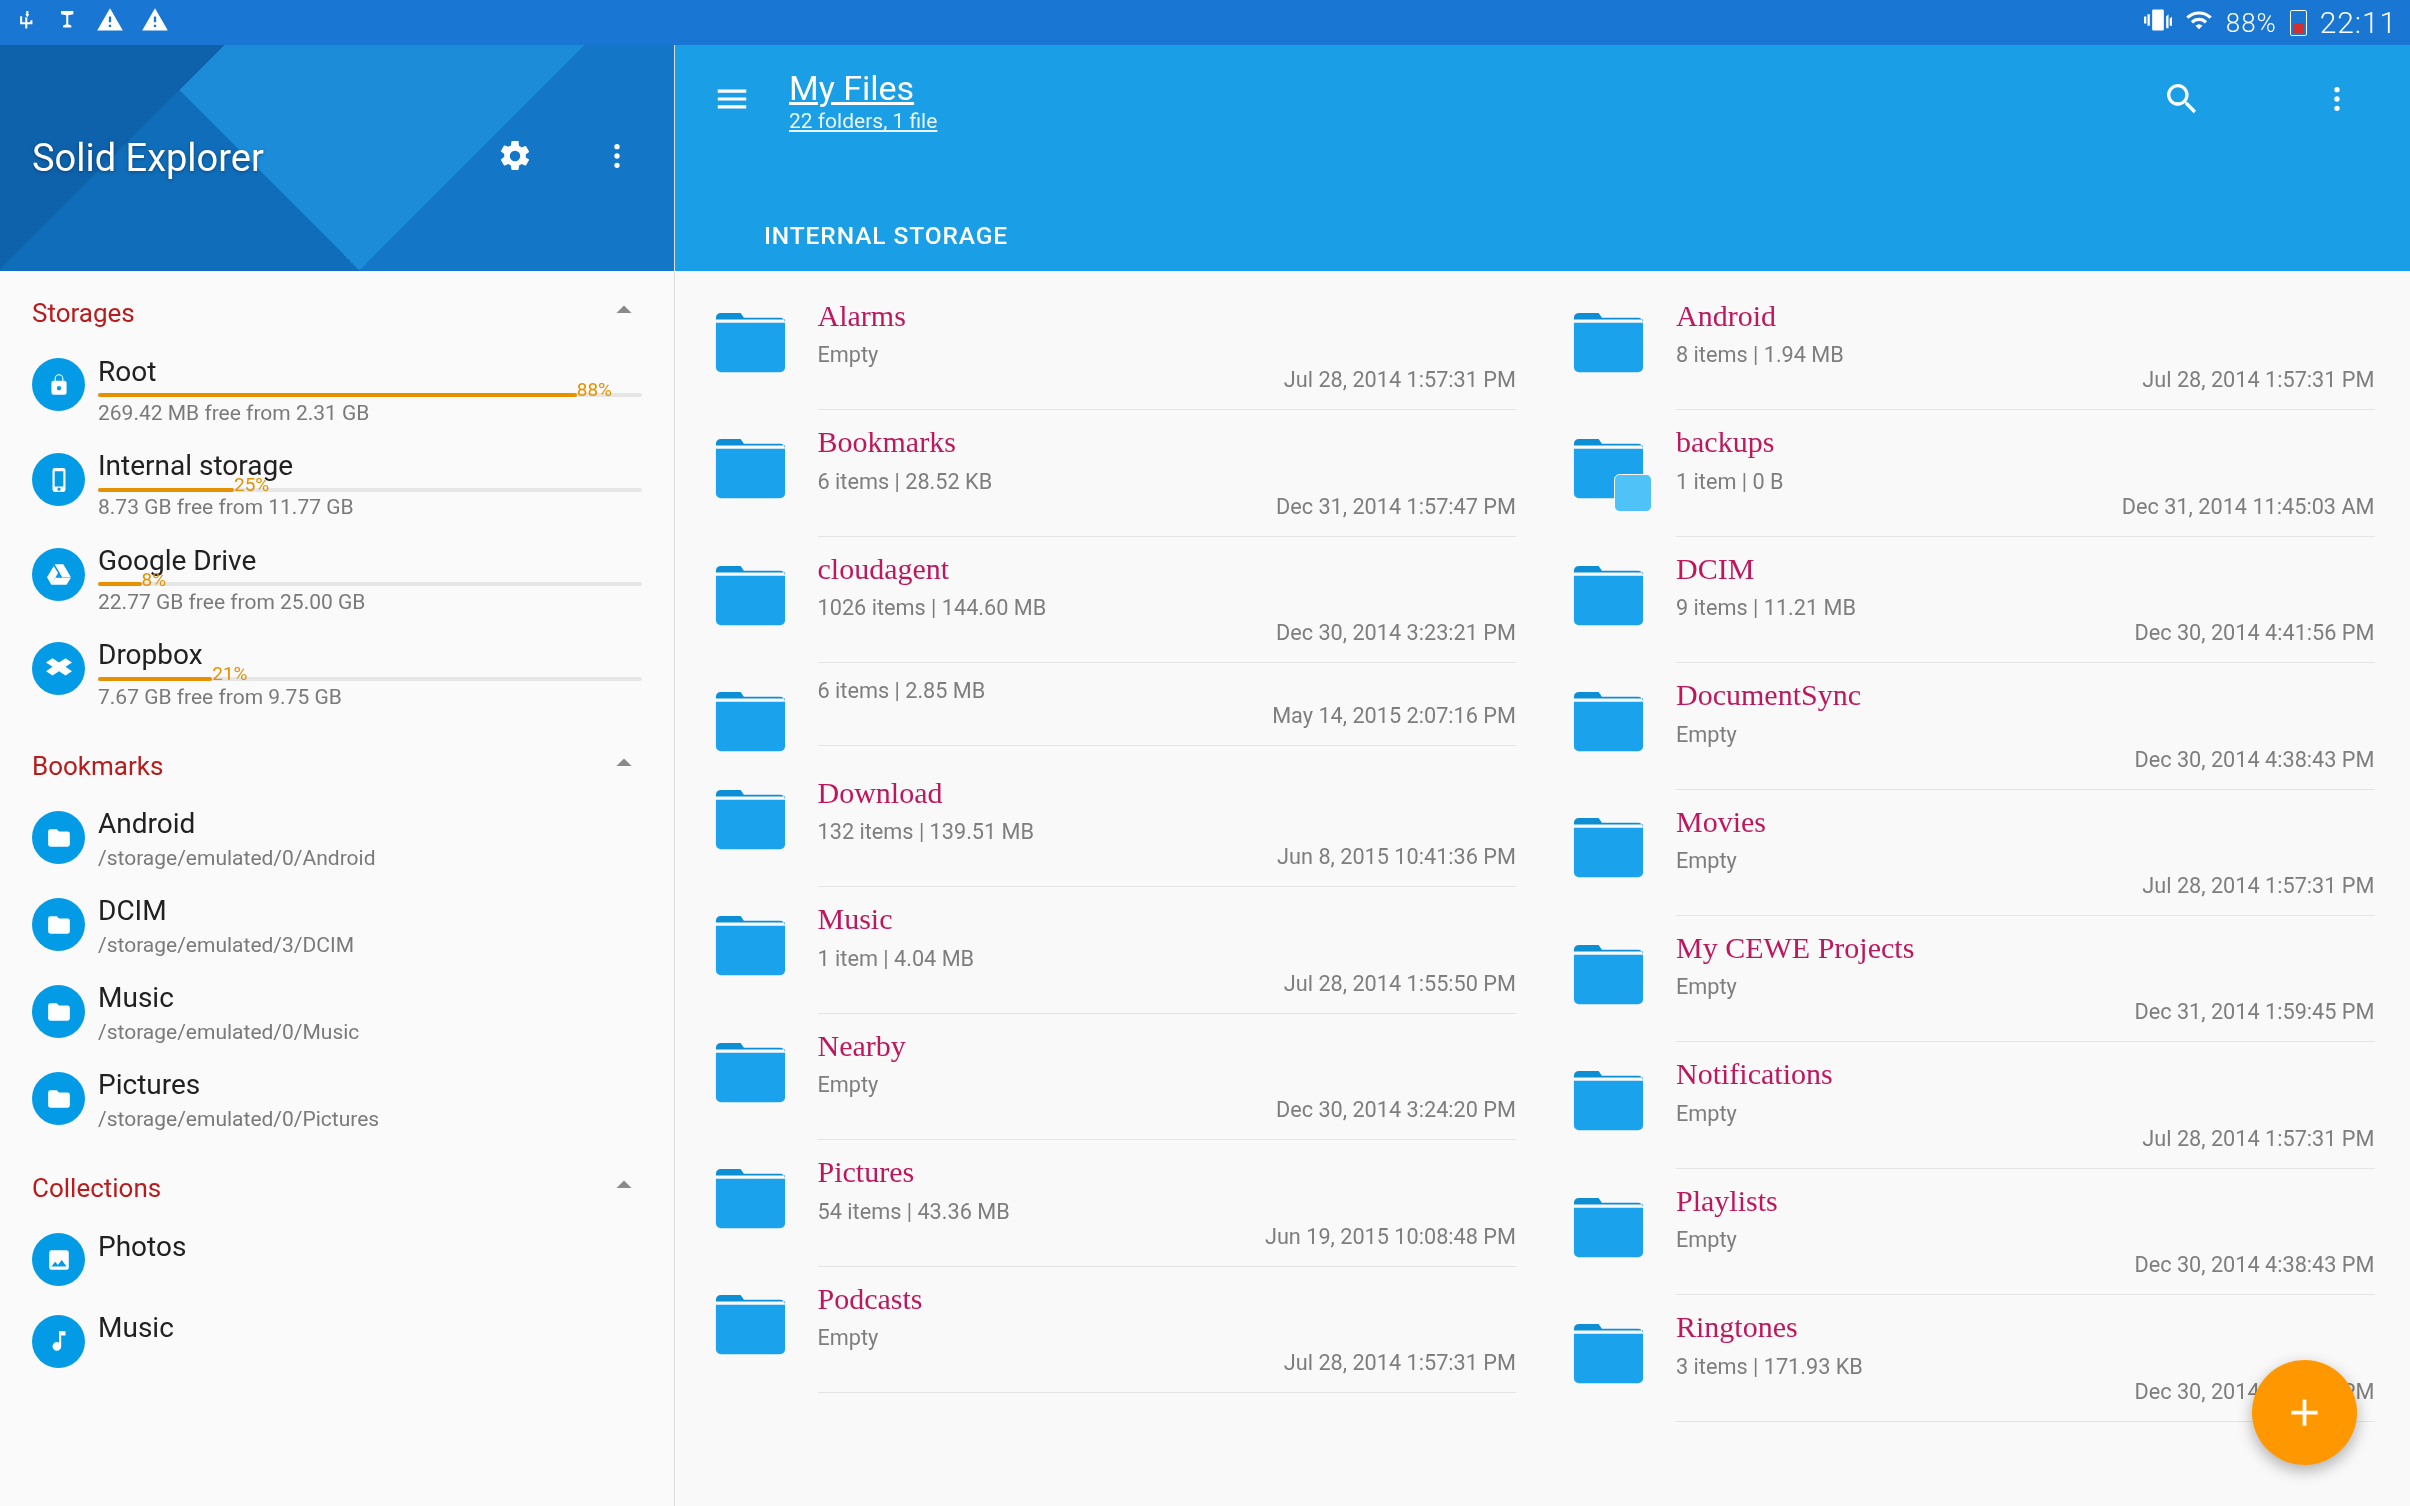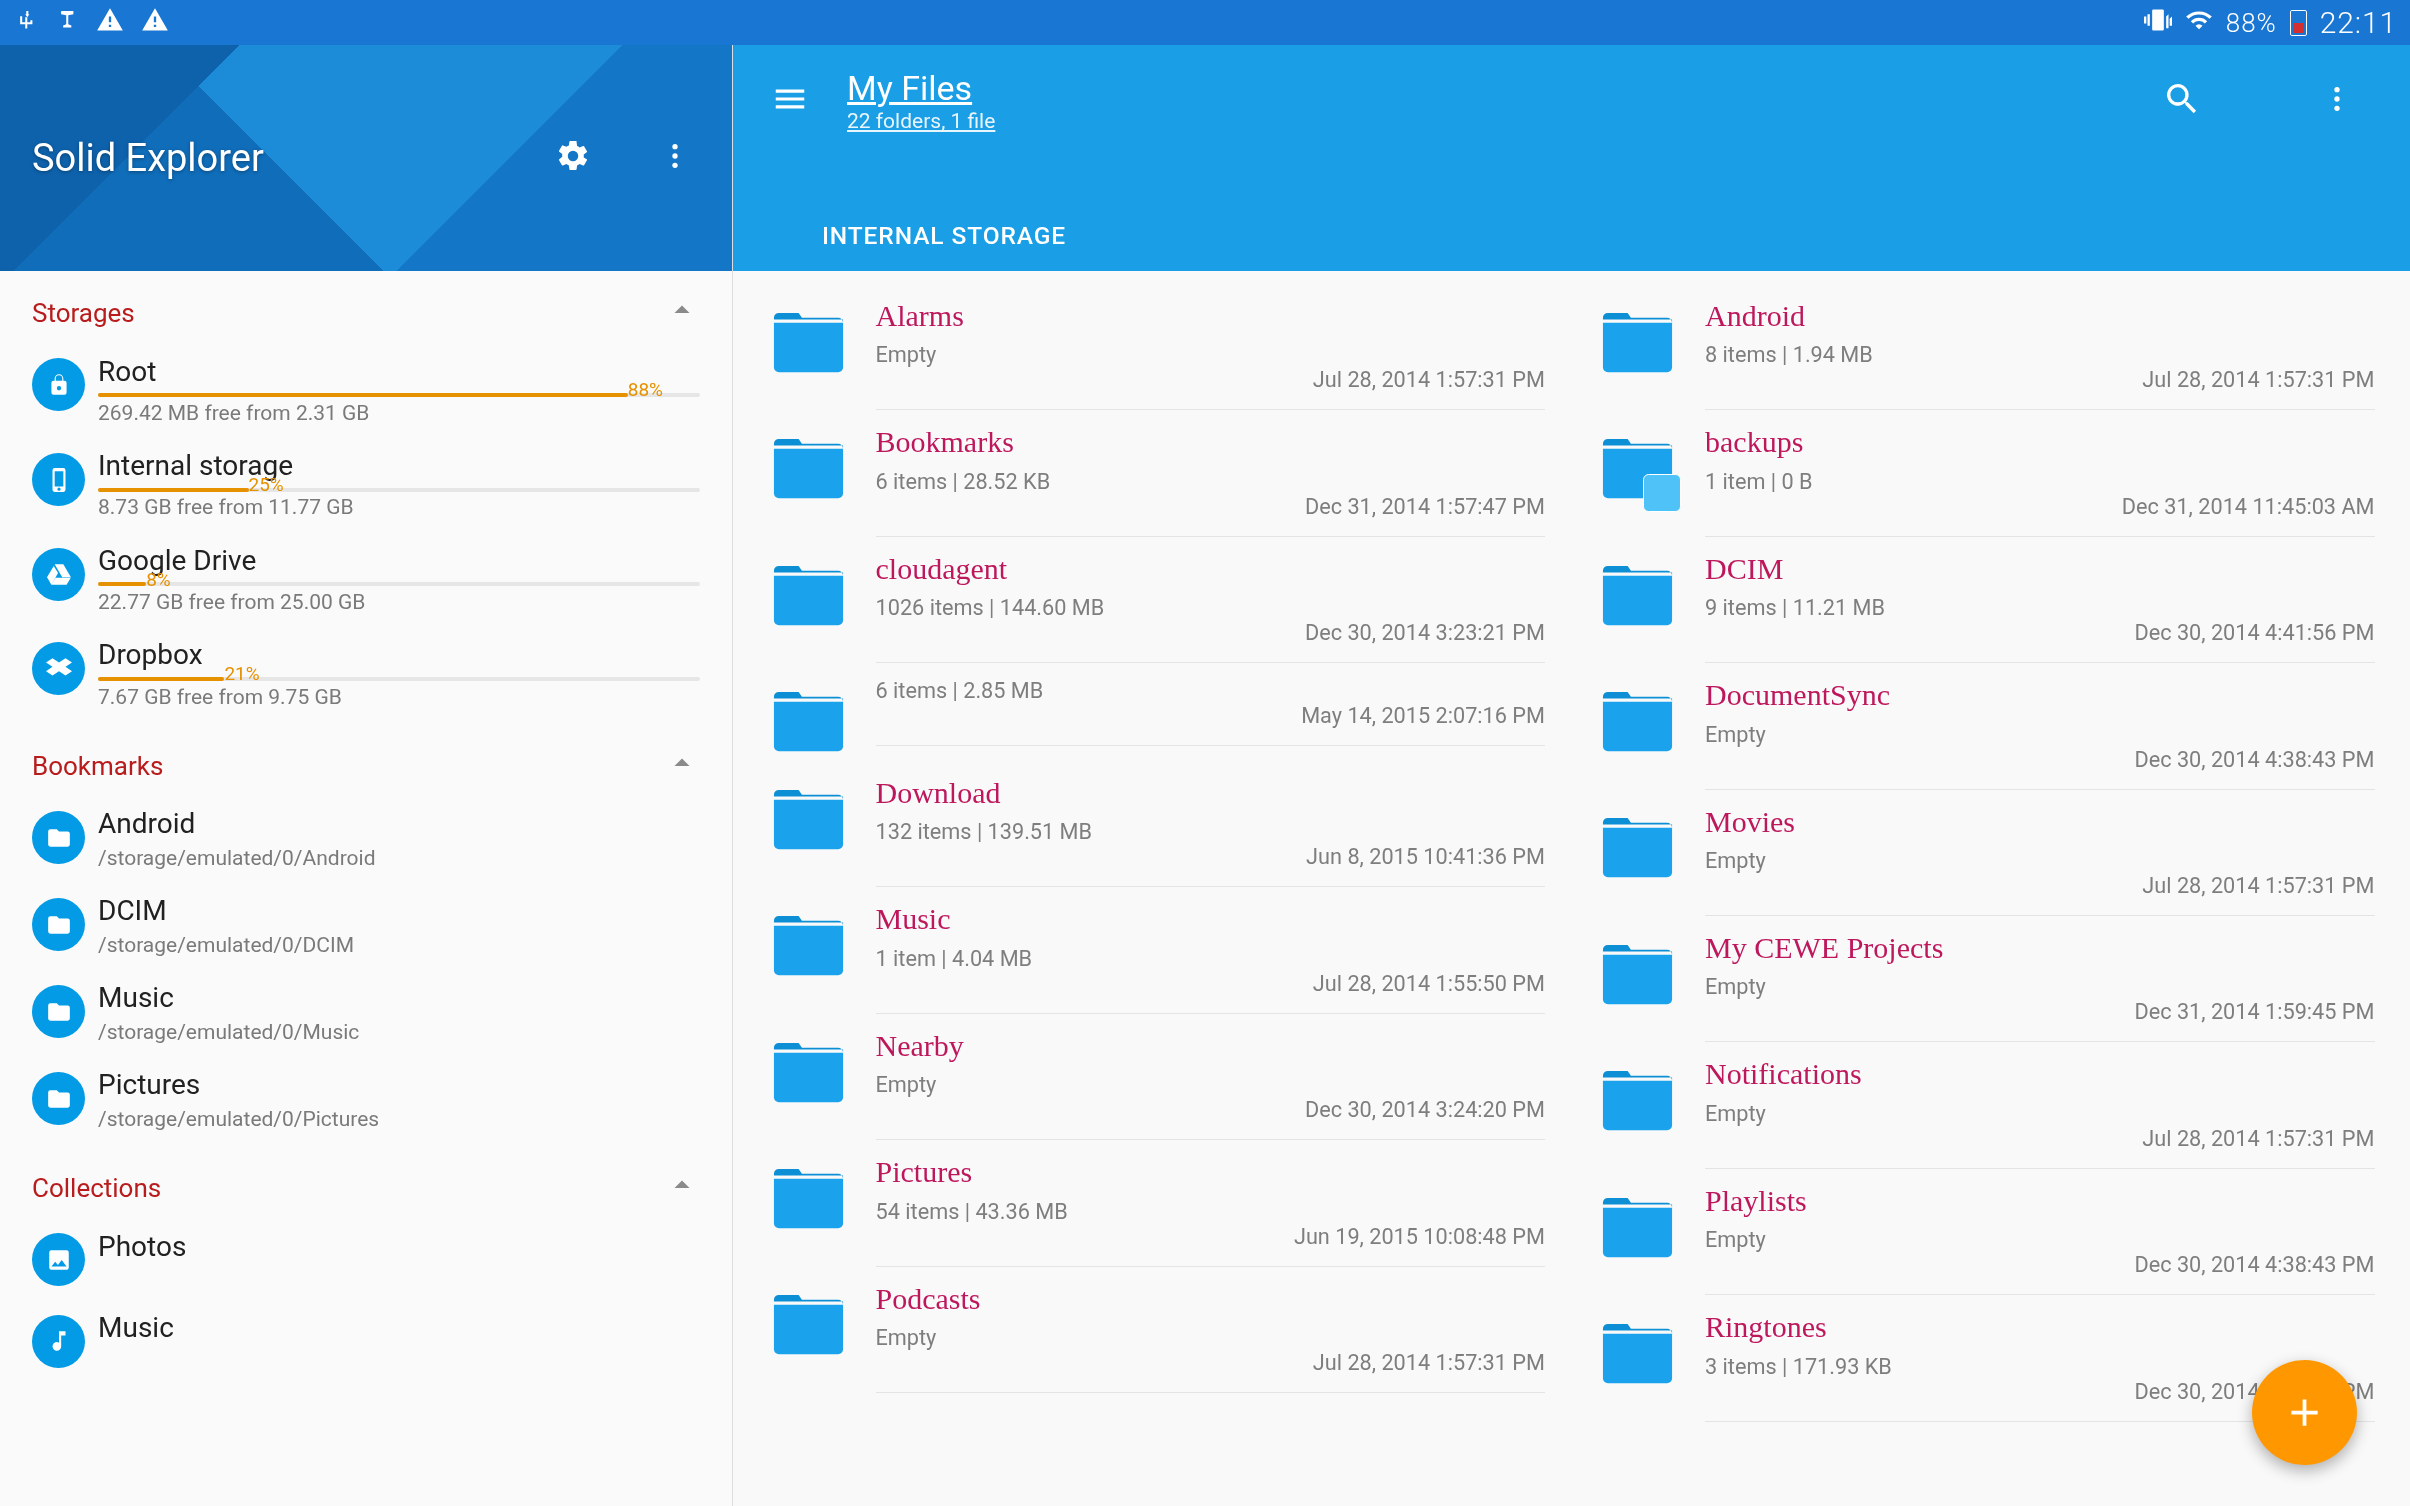--- a/index.html
+++ b/index.html
@@ -5,21 +5,21 @@
   * { margin:0; padding:0; box-sizing:border-box; font-family:Roboto,"Helvetica Neue",Arial,sans-serif; -webkit-font-smoothing:antialiased; }
   html,body { width:2411px; height:1507px; overflow:hidden; background:#f3f3f3; }
   
   .statusbar { position:absolute; top:0; left:0; right:0; height:45px; background:#1976d2; display:flex; align-items:center; color:#fff; font-size:26px; padding:0 13px; z-index:5; }
   .statusbar .left-icons { display:flex; gap:17px; align-items:center; }
   .statusbar .right-icons { margin-left:auto; display:flex; gap:13px; align-items:center; letter-spacing:0.9px; font-weight:300; }
   .statusbar .time { font-size:30px; font-weight:300; letter-spacing:0.9px; }
   .statusbar svg { fill:#fff; }
   
   .app { position:absolute; top:45px; left:0; right:0; bottom:0; display:flex; }
-  .sidebar { width:733px; background:#fafafa; display:flex; flex-direction:column; border-right:0.9px solid #ddd; }
+  .sidebar { width:675px; background:#fafafa; display:flex; flex-direction:column; border-right:0.9px solid #ddd; }
   .main { flex:1; display:flex; flex-direction:column; background:#f9f9f9; }
   
   .side-head { height:226px; position:relative; background:#1c8cd9; overflow:hidden; color:#fff; display:flex; align-items:center; padding:0 32px; }
   .side-head::before { content:""; position:absolute; inset:0;
     background:
       linear-gradient(135deg, #0d5ea8 0 25%, transparent 25%),
       linear-gradient(315deg, #1474c4 0 35%, transparent 35%),
       linear-gradient(45deg, #0f6ab7 0 40%, transparent 40%),
       #1c8cd9; opacity:.9; }
   .side-head * { position:relative; }
@@ -268,21 +268,21 @@
      </div>
    </div>
         <div class="row">
      <div class="avatar">
             <svg width="26" height="26" viewBox="0 0 24 24">
               <use href="#i-folder-s"></use>
             </svg>
           </div>
      <div class="row-body">
        <div class="row-title">DCIM</div>
-       <div class="row-sub">/storage/emulated/0/DCIM</div>
+       <div class="row-sub">/storage/emulated/3/DCIM</div>
      </div>
    </div>
         <div class="row">
      <div class="avatar">
             <svg width="26" height="26" viewBox="0 0 24 24">
               <use href="#i-folder-s"></use>
             </svg>
           </div>
      <div class="row-body">
        <div class="row-title">Music</div>

